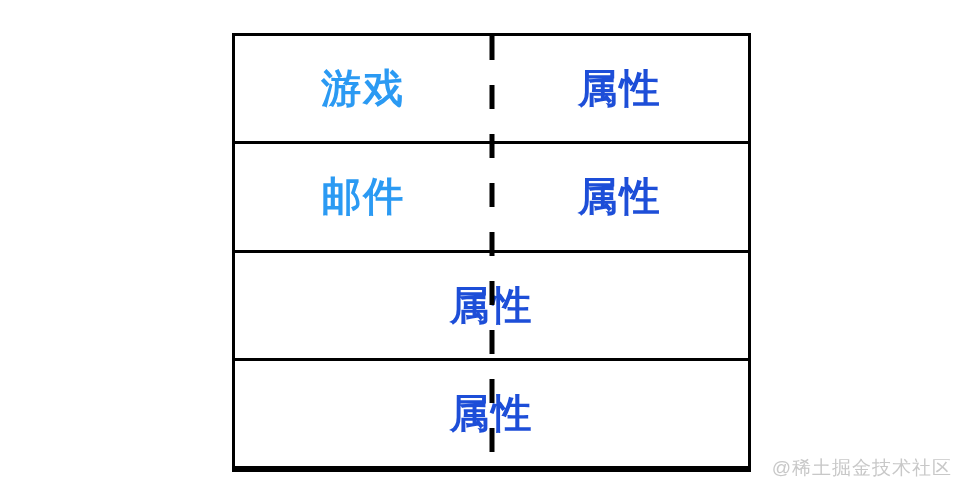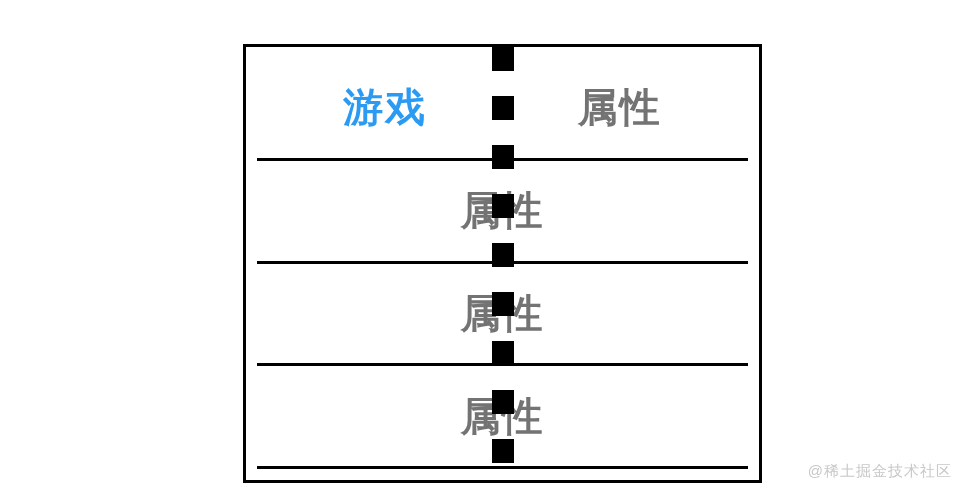--- a/index.html
+++ b/index.html
@@ -1,15 +1,15 @@
 <!DOCTYPE html>
 <html><head>
 <meta charset="utf-8">
 <style>
-  * { margin: 0; padding: 11px; box-sizing: border-box; }
+  * { margin: 0; padding: 0; box-sizing: border-box; }
   html, body {
     width: 966px;
     height: 494px;
     background: #ffffff;
     font-family: "Liberation Sans", "DejaVu Sans", sans-serif;
     position: relative;
     overflow: hidden;
   }
   .diagram-table {
     position: absolute;
@@ -32,57 +32,58 @@
   .cell {
     flex: 1;
     display: flex;
     align-items: center;
     justify-content: center;
     font-size: 40px;
     font-weight: bold;
     letter-spacing: 2px;
   }
   .cell-label { color: #2b9af3; }
-  .cell-attr  { color: #737373; }
+  .cell-attr  { color: #1d4ed8; }
   .dashed-divider {
     position: absolute;
     top: 0;
     bottom: 0;
     left: 50%;
     width: 5px;
     transform: translateX(-50%);
     background: repeating-linear-gradient(
       to bottom,
       #000000 0px,
       #000000 24px,
       transparent 24px,
       transparent 49px
     );
     pointer-events: none;
   }
   .watermark {
     position: absolute;
     right: 14px;
     bottom: 13px;
-    font-size: 15px;
+    font-size: 19px;
     color: #c8c8c8;
     letter-spacing: 1px;
   }
 </style>
 </head>
 <body>
 
 <div class="diagram-table">
 
   <div class="diagram-row">
     <div class="cell cell-label">游戏</div>
     <div class="cell cell-attr">属性</div>
   </div>
 
   <div class="diagram-row">
+    <div class="cell cell-label">邮件</div>
     <div class="cell cell-attr">属性</div>
   </div>
 
   <div class="diagram-row">
     <div class="cell cell-attr">属性</div>
   </div>
 
   <div class="diagram-row">
     <div class="cell cell-attr">属性</div>
   </div>

